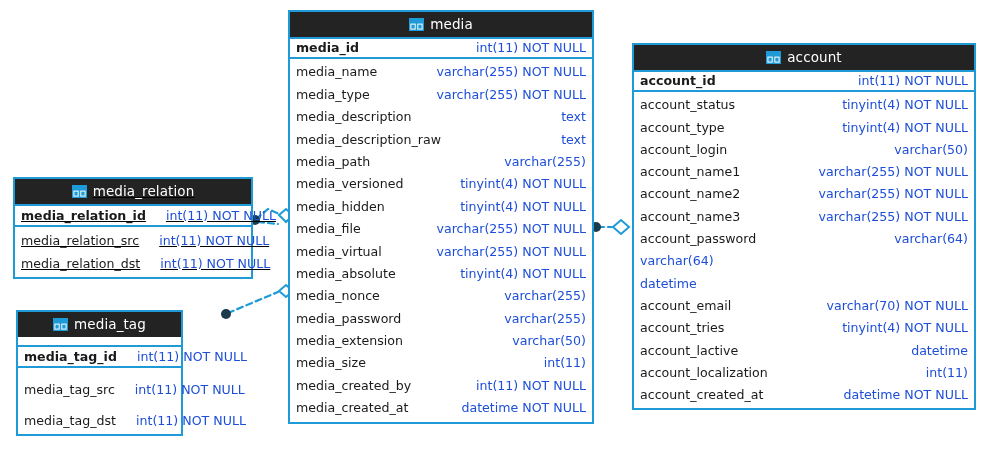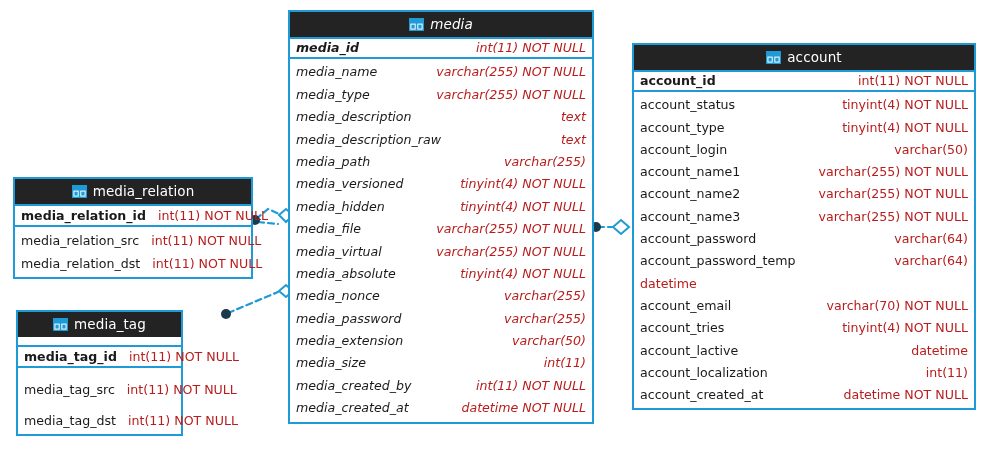--- a/index.html
+++ b/index.html
@@ -67,37 +67,37 @@
     justify-content: space-between;
     font-size: 12.6px;
     color: #1a1a1a;
     padding: 0 6px;
     height: 22px;
     line-height: 22px;
     white-space: nowrap;
     box-sizing: border-box;
   }
   .row .fname { text-align: left; }
-  .row .ftype { text-align: right; color: #b91c1c; }
+  .row .ftype { text-align: right; color: #1d4ed8; }
   .pk-row .fname { font-weight: bold; }
   .body-rows { padding: 2px 0 2px 0; }
 
   
-  #ent-media       { left: 288px; top: 10px;  width: 306px; font-style: italic; }
+  #ent-media       { left: 288px; top: 10px;  width: 306px; }
   #ent-account     { left: 632px; top: 43px;  width: 344px; }
-  #ent-media_relation { left: 13px; top: 177px; width: 240px; }
+  #ent-media_relation { left: 13px; top: 177px; width: 240px; text-decoration: underline; }
   #ent-media_tag   { left: 16px;  top: 310px; width: 167px; }
 
   #ent-media .row      { height: 22.4px; line-height: 22.4px; gap: 7px; }
   #ent-account .row    { height: 22.3px; line-height: 22.3px; }
   #ent-media_relation .row { height: 23px; line-height: 23px; }
   #ent-media_tag .row  { height: 23px; line-height: 23px; margin-top: 8px; }
 
   #ent-media_relation .row,
-  #ent-media_tag .row { justify-content: flex-start; gap: 12px; }
+  #ent-media_tag .row { justify-content: flex-start; gap: 20px; }
   #ent-media_relation .ftype,
   #ent-media_tag .ftype { text-align: left; }
 </style>
 </head>
 <body>
 
 <div id="canvas">
 
   <svg class="links" viewBox="0 0 987 455">
     <g stroke="#1e9bd7" stroke-width="2.2" fill="none" stroke-dasharray="6,4" stroke-linecap="round">
@@ -249,21 +249,20 @@
         </div>
       <div class="row">
           <span class="fname">account_name3</span>
           <span class="ftype">varchar(255) NOT NULL</span>
         </div>
       <div class="row">
           <span class="fname">account_password</span>
           <span class="ftype">varchar(64)</span>
         </div>
       <div class="row">
-          <span class="fname">account_password_temp</span>
           <span class="ftype">varchar(64)</span>
         </div>
       <div class="row">
           <span class="ftype">datetime</span>
         </div>
       <div class="row">
           <span class="fname">account_email</span>
           <span class="ftype">varchar(70) NOT NULL</span>
         </div>
       <div class="row">

